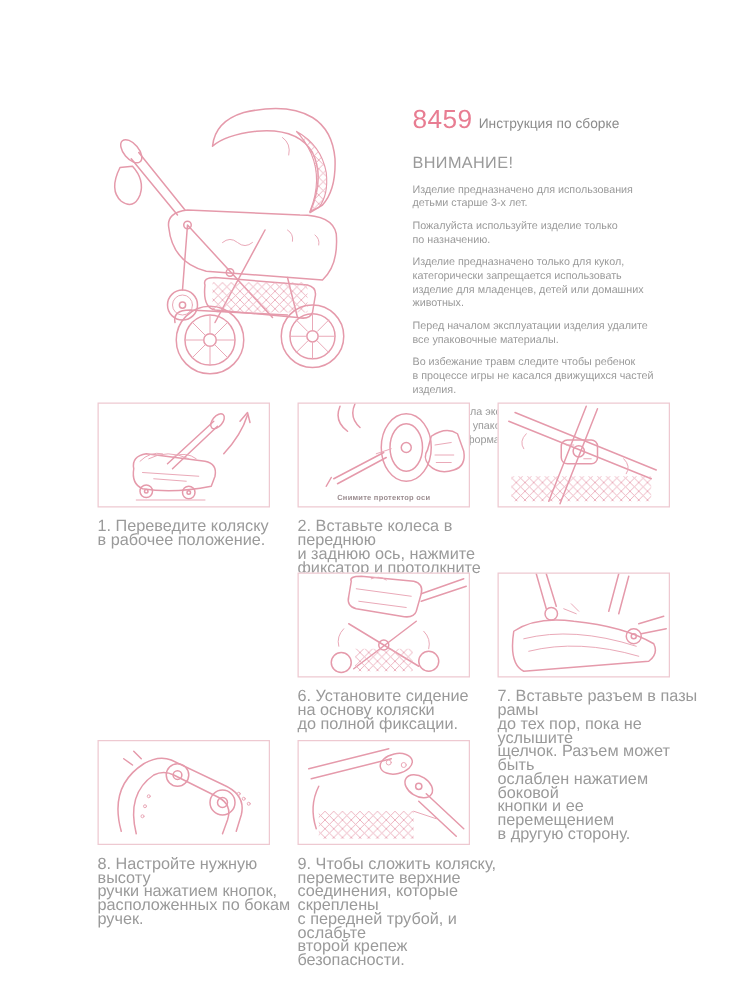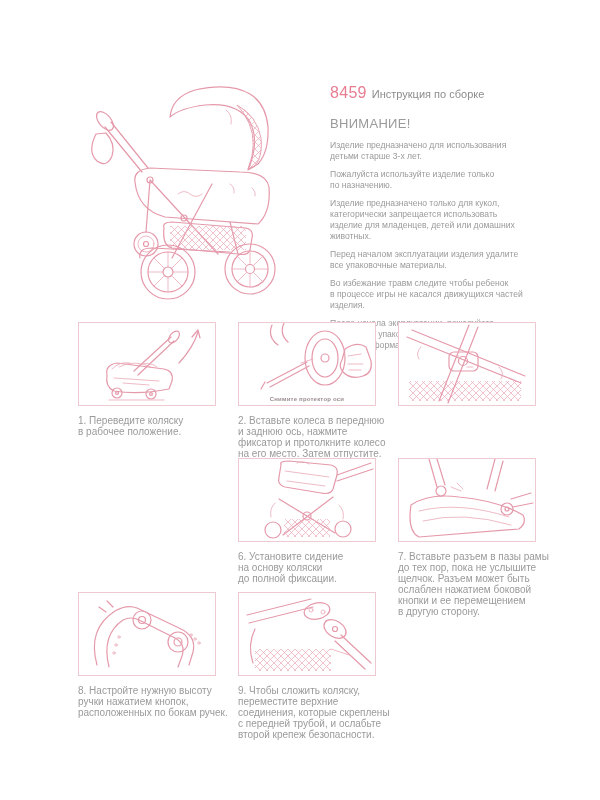--- a/index.html
+++ b/index.html
@@ -3,34 +3,34 @@
 <meta charset="utf-8">
 <style>
   html,body{margin:0;padding:0;background:#ffffff;}
   body{width:600px;height:800px;position:relative;overflow:hidden;
        font-family:"Liberation Sans",sans-serif;}
   .page{position:absolute;inset:0;background:#fff;}
 
   
   .info-col{position:absolute;left:330px;top:84px;width:224px;}
   .hdr{white-space:nowrap;margin-bottom:14px;}
-  .hdr .model{font-size:16px;color:#e87d92;letter-spacing:.3px;}
+  .hdr .model{font-size:21px;color:#e87d92;letter-spacing:.3px;}
   .hdr .title{font-size:11px;color:#8c8c8c;margin-left:5px;}
   .warn-head{font-size:13px;color:#9a9a9a;letter-spacing:.3px;margin-bottom:9px;}
   .para{font-size:8.6px;line-height:11px;color:#9a9a9a;margin-bottom:7px;
         white-space:pre-line;}
 
   
   .step{position:absolute;width:160px;}
   .step-box{width:138px;height:84px;border:1px solid #eec9d1;background:#fff;
             position:relative;box-sizing:border-box;}
   .step-box svg{display:block;width:136px;height:82px;}
   .box-label{position:absolute;left:0;right:0;bottom:3px;text-align:center;
              font-size:6px;font-weight:700;color:#9b8d90;letter-spacing:.2px;}
-  .step-caption{margin-top:9px;font-size:10px;line-height:11px;color:#9a9a9a;
+  .step-caption{margin-top:9px;font-size:13px;line-height:11px;color:#9a9a9a;
                 white-space:pre-line;}
 
   .art{stroke:#e59aab;fill:none;stroke-width:1.2;stroke-linecap:round;
        stroke-linejoin:round;}
   .art-thin{stroke:#eaa9b8;fill:none;stroke-width:.8;stroke-linecap:round;}
 </style>
 </head>
 <body>
 
 <div class="page">

